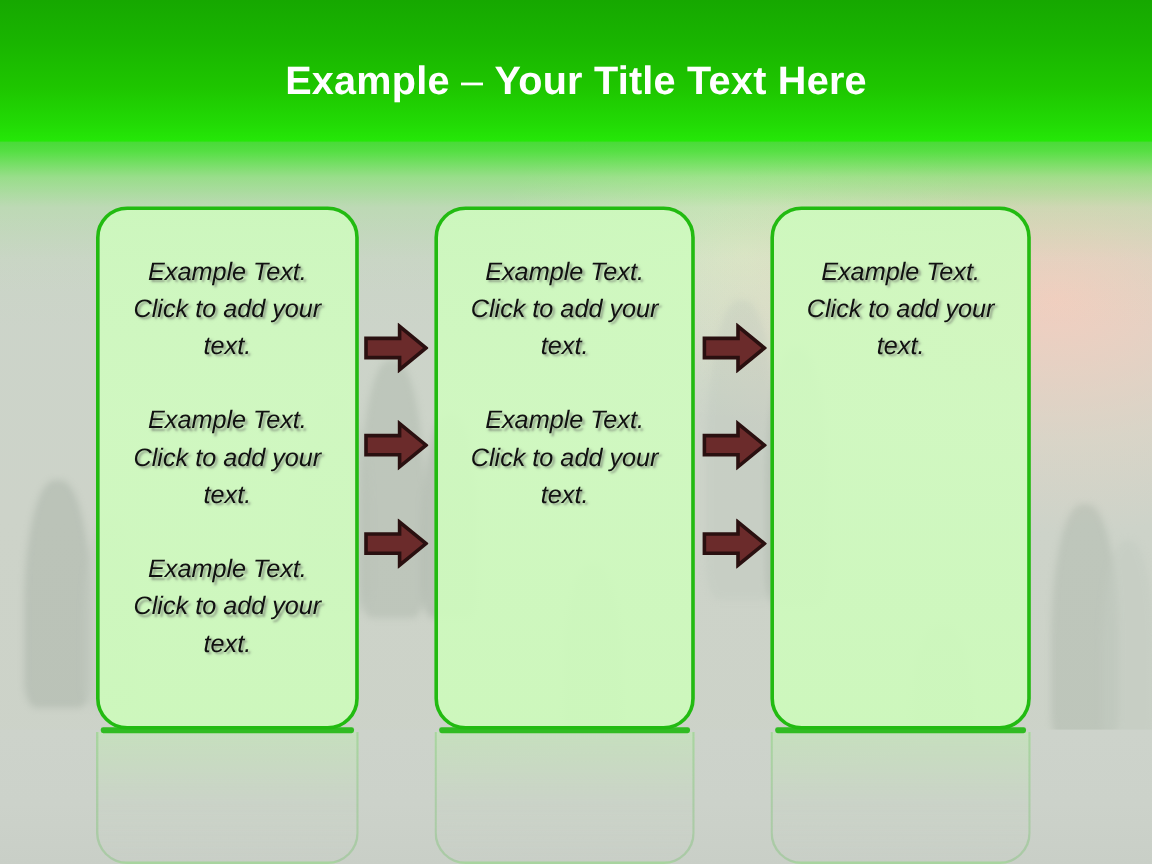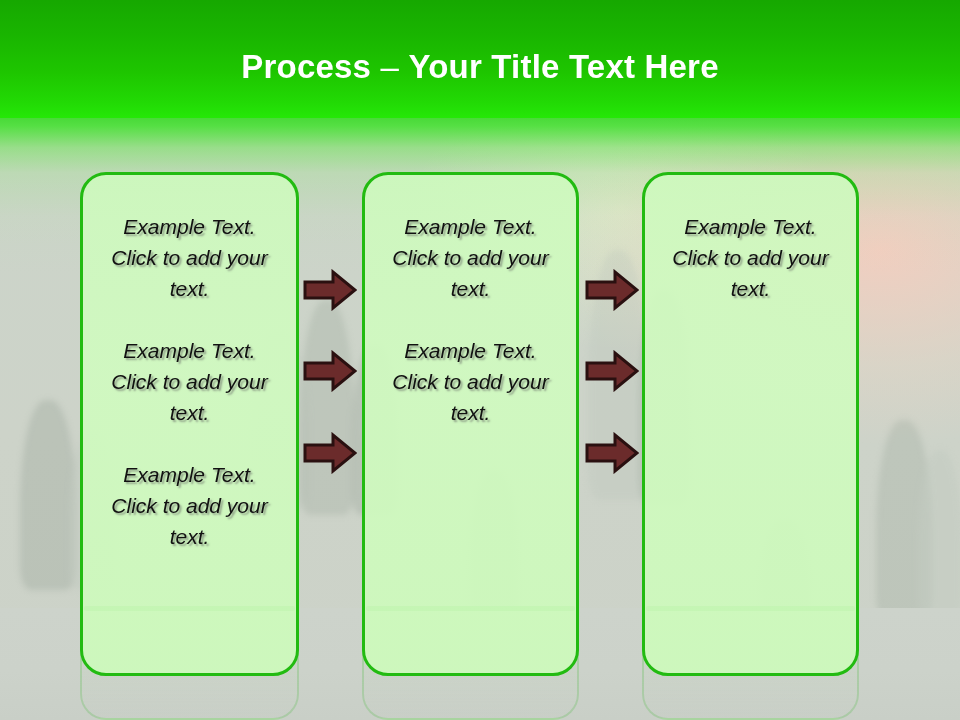--- a/index.html
+++ b/index.html
@@ -94,21 +94,21 @@
     white-space: nowrap;
   }
   .title-text .strong { font-weight: bold; }
   .title-text .dash { font-weight: normal; }
   .title-text .rest  { font-weight: bold; }
 
   
   .box {
     position: absolute;
     top: 172px;
-    height: 504px;
+    height: 436px;
     border: 3px solid #22bb11;
     border-radius: 26px;
     background: linear-gradient(to bottom, rgba(206,250,190,0.90) 0%, rgba(208,250,192,0.93) 40%, rgba(205,249,188,0.95) 100%);
     box-sizing: border-box;
   }
   #box-1 { left: 80px;  width: 219px; }
   #box-2 { left: 362px; width: 217px; }
   #box-3 { left: 642px; width: 217px; }
 
   .box-body {
@@ -187,21 +187,21 @@
     <div class="hand light" style="left:918px; top:450px; width:44px; height:170px;"></div>
     <div class="hand dark" style="left:470px; top:470px; width:48px; height:150px;"></div>
     <div class="hand" style="left:760px; top:520px; width:50px; height:120px;"></div>
   </div>
 
   <div class="bg-greenwash"></div>
   <div class="floor"></div>
 
   <div class="title-band"></div>
   <div class="title-text">
-    <span class="strong">Process</span><span class="dash"> – </span><span class="rest">Your Title Text Here</span>
+    <span class="strong">Example</span><span class="dash"> – </span><span class="rest">Your Title Text Here</span>
   </div>
 
   <div class="reflection" id="refl-1"></div>
   <div class="reflection" id="refl-2"></div>
   <div class="reflection" id="refl-3"></div>
   <div class="refl-cap" id="cap-1"></div>
   <div class="refl-cap" id="cap-2"></div>
   <div class="refl-cap" id="cap-3"></div>
 
   <div class="box" id="box-1">

